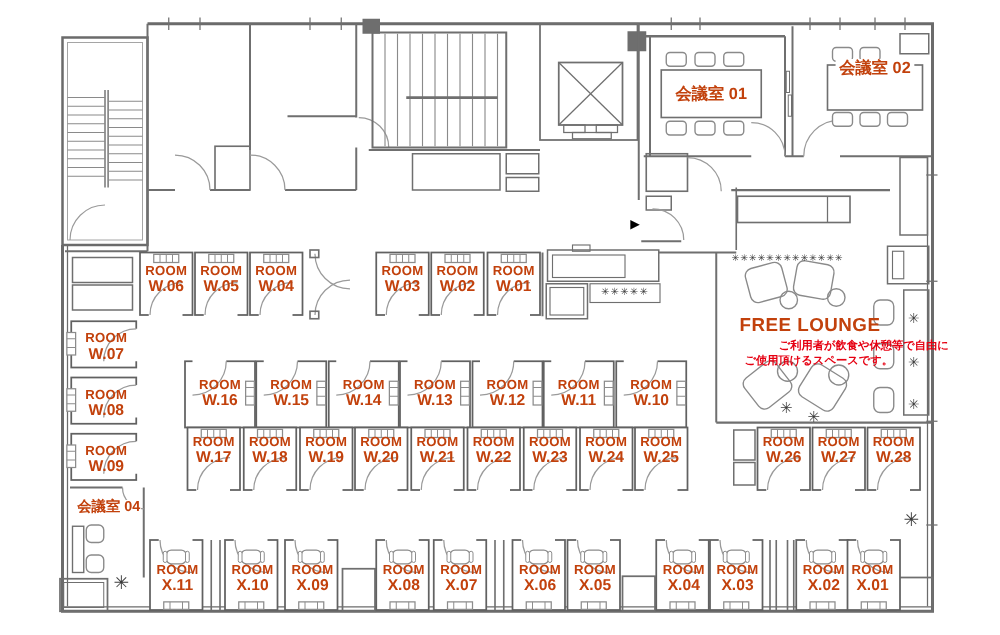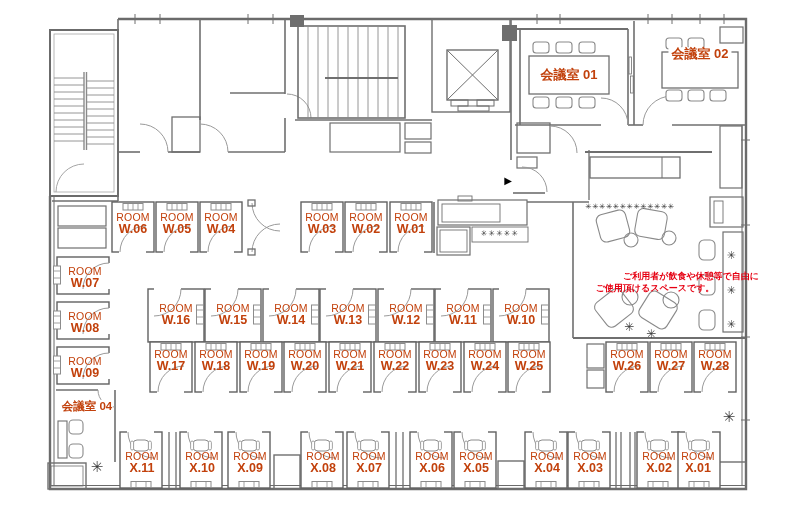--- a/index.html
+++ b/index.html
@@ -1,21 +1,21 @@
 <!DOCTYPE html>
 <html><head>
 <meta charset="utf-8">
 <style>
   html,body{margin:0;padding:0;background:#fff;}
   .plan{position:relative;width:800px;height:508px;background:#fff;overflow:hidden;
         font-family:"Liberation Sans","DejaVu Sans",sans-serif;}
   .plan svg{position:absolute;left:0;top:0;}
   .lbl{position:absolute;transform:translate(-50%,-50%);text-align:center;
        white-space:nowrap;color:#c2410c;line-height:1.05;}
-  .room .rn{display:block;font-size:10.5px;font-weight:400;letter-spacing:.2px;text-align:right;}
+  .room .rn{display:block;font-size:10.5px;font-weight:700;letter-spacing:.2px;text-align:right;}
   .room .rr{display:block;font-size:12.5px;font-weight:700;}
   .meet{font-size:13px;font-weight:600;background:#fff;padding:0 3px;}
   .meet3{font-size:11.5px;font-weight:600;background:#fff;}
   .lounge-title{font-size:15px;font-weight:600;letter-spacing:.4px;}
   .note{font-size:9px;font-weight:700;color:#e60012;}
   .plants{font-size:7.5px;letter-spacing:.6px;color:#3c3c3c;}
   .plants5{font-size:8px;letter-spacing:1px;color:#3c3c3c;}
   .plant{font-size:11px;color:#3c3c3c;}
   .plant-lg{font-size:15px;color:#3c3c3c;}
   .plant-md{font-size:12px;color:#3c3c3c;}
@@ -476,20 +476,21 @@
     </div>
 <div class="lbl room" style="left:698px;top:463px">
       <span class="rn">ROOM</span>
       <span class="rr">X.01</span>
     </div>
 
 <div class="lbl meet" style="left:569px;top:75px">会議室 01</div>
 <div class="lbl meet" style="left:700px;top:54px">会議室 02</div>
 <div class="lbl meet3" style="left:87px;top:406px">会議室 04</div>
 
+<div class="lbl lounge-title" style="left:648px;top:261px">FREE LOUNGE</div>
 <div class="lbl note" style="left:691px;top:277px">ご利用者が飲食や休憩等で自由に</div>
 <div class="lbl note" style="left:655px;top:289px">ご使用頂けるスペースです。</div>
 
 <div class="lbl arrow" style="left:508px;top:181px">▶</div>
 
 <div class="lbl plants" style="left:630px;top:207px">✳✳✳✳✳✳✳✳✳✳✳✳✳</div>
 <div class="lbl plants5" style="left:500px;top:234px">✳✳✳✳✳</div>
 <div class="lbl plant-lg" style="left:97px;top:467px">✳</div>
 <div class="lbl plant-lg" style="left:729px;top:417px">✳</div>
 <div class="lbl plant" style="left:731px;top:256px">✳</div>

